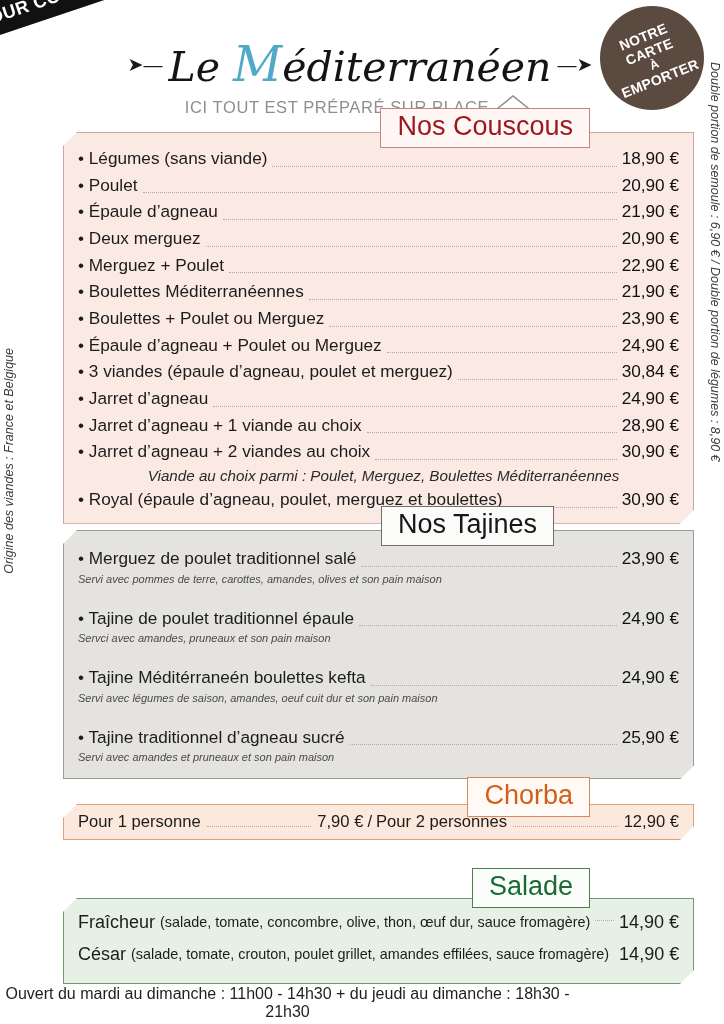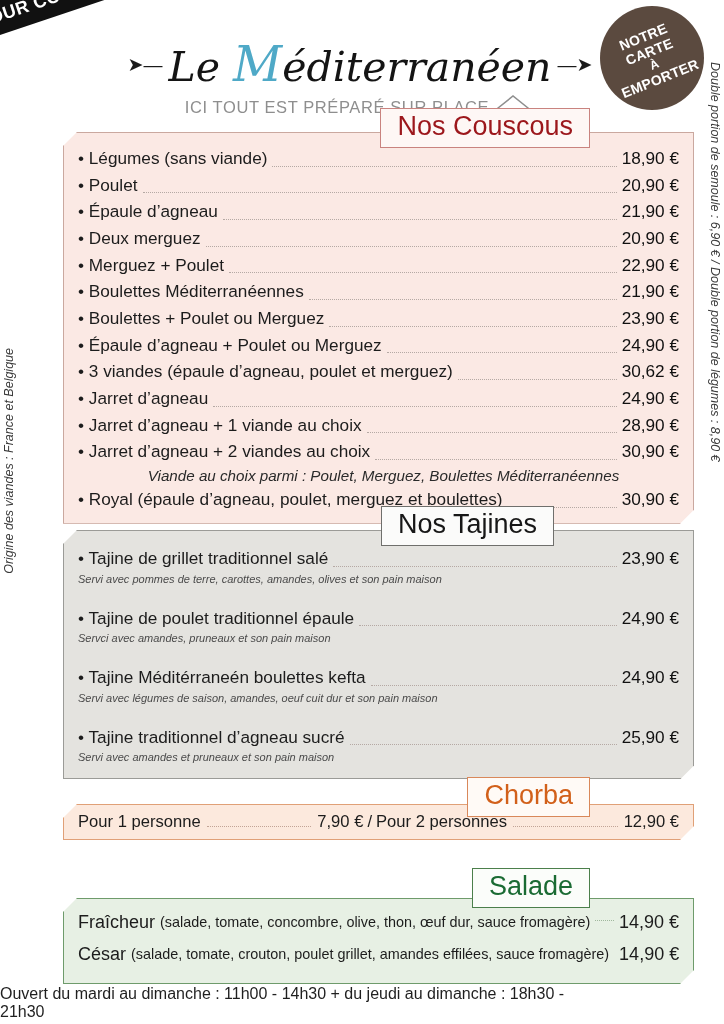--- a/index.html
+++ b/index.html
@@ -250,20 +250,21 @@
     height: 1px;
   }
   .salade-row .price { font-size: 18px; }
 
   
   .footer {
     position: absolute;
     left: 0;
     top: 985px;
     width: 575px;
+    text-align: center;
     font-size: 16px;
     color: #1f1f1f;
   }
 </style>
 </head>
 <body>
 
 <div class="page">
 
   <div class="header">
@@ -340,21 +341,21 @@
             <span class="price">23,90 €</span>
           </div>
           <div class="row">
             <span class="name">• Épaule d’agneau + Poulet ou Merguez</span>
             <span class="dots"></span>
             <span class="price">24,90 €</span>
           </div>
           <div class="row">
             <span class="name">• 3 viandes (épaule d’agneau, poulet et merguez)</span>
             <span class="dots"></span>
-            <span class="price">30,62 €</span>
+            <span class="price">30,84 €</span>
           </div>
           <div class="row">
             <span class="name">• Jarret d’agneau</span>
             <span class="dots"></span>
             <span class="price">24,90 €</span>
           </div>
           <div class="row">
             <span class="name">• Jarret d’agneau + 1 viande au choix</span>
             <span class="dots"></span>
             <span class="price">28,90 €</span>
@@ -373,21 +374,21 @@
       </div>
     </div>
   </div>
 
   <div class="section" style="top:530px;">
     <div class="section-title gray" style="right:140px; top:-24px;">Nos Tajines</div>
     <div class="box gray" style="padding-top:14px;">
       <div id="tajine-rows">
           <div class="tajine-item">
             <div class="row">
-              <span class="name">• Tajine de grillet traditionnel salé</span>
+              <span class="name">• Merguez de poulet traditionnel salé</span>
               <span class="dots"></span>
               <span class="price">23,90 €</span>
             </div>
             <div class="sub-line">Servi avec pommes de terre, carottes, amandes, olives et son pain maison</div>
           </div>
           <div class="tajine-item">
             <div class="row">
               <span class="name">• Tajine de poulet traditionnel épaule</span>
               <span class="dots"></span>
               <span class="price">24,90 €</span>

